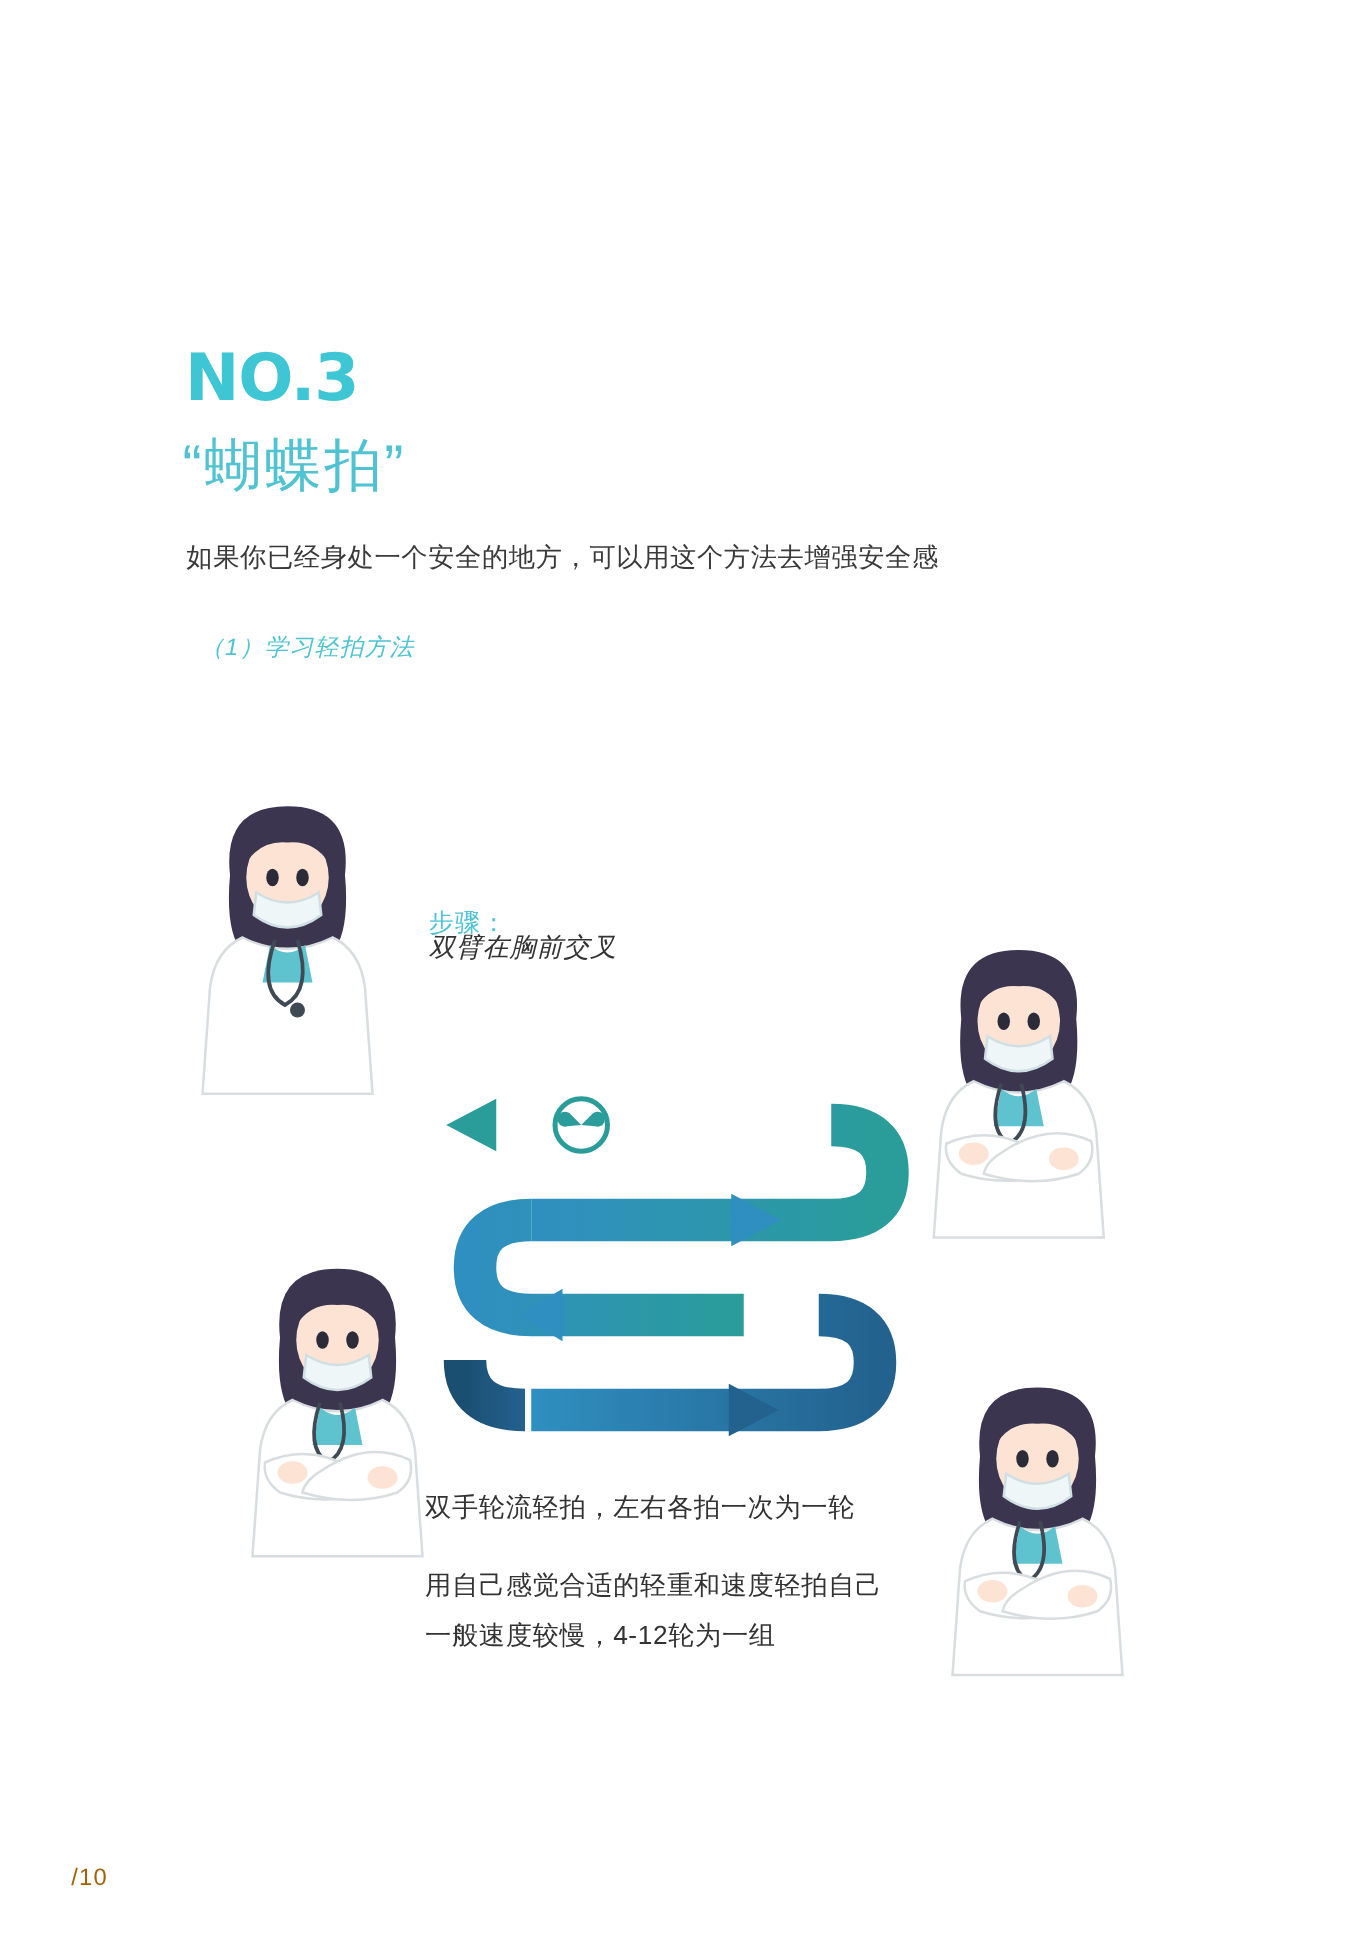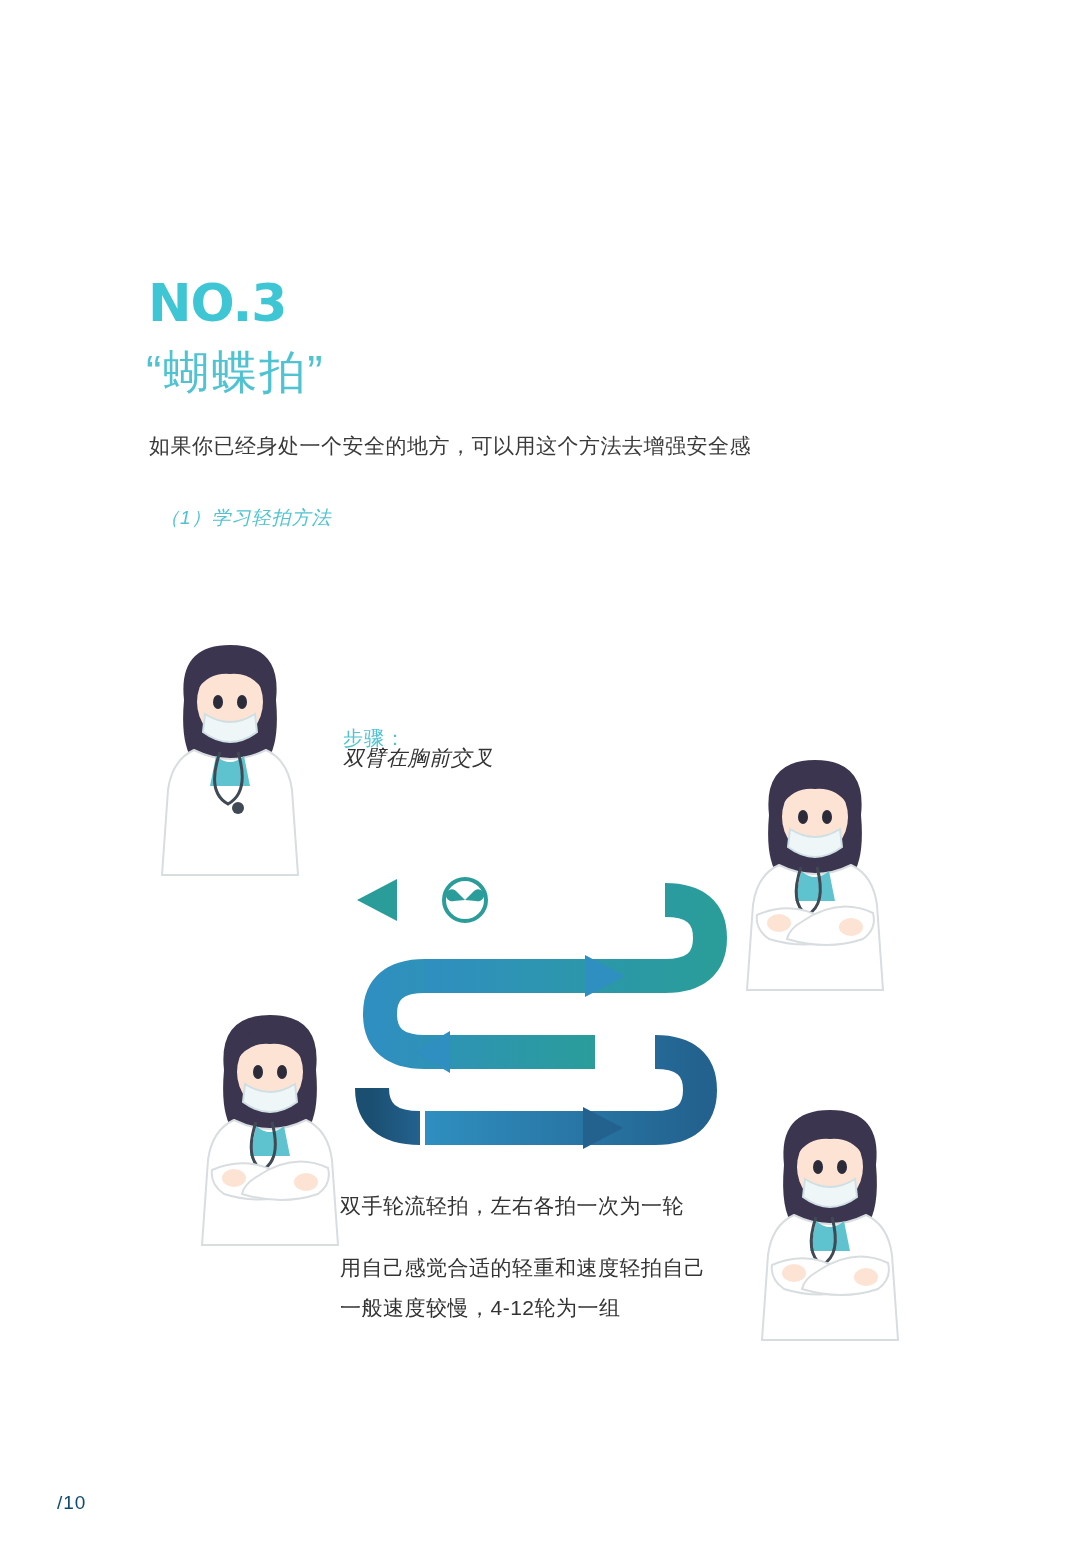--- a/index.html
+++ b/index.html
@@ -109,21 +109,21 @@
     font-size: 21px;
     color: #333333;
     letter-spacing: 0.5px;
   }
 
   .page-number {
     position: absolute;
     left: 57px;
     top: 1492px;
     font-size: 19px;
-    color: #0c4a6e;
+    color: #a16207;
     letter-spacing: 1px;
   }
 
   
   .diagram {
     position: absolute;
     left: 265px;
     top: 855px;
     width: 520px;
     height: 310px;

